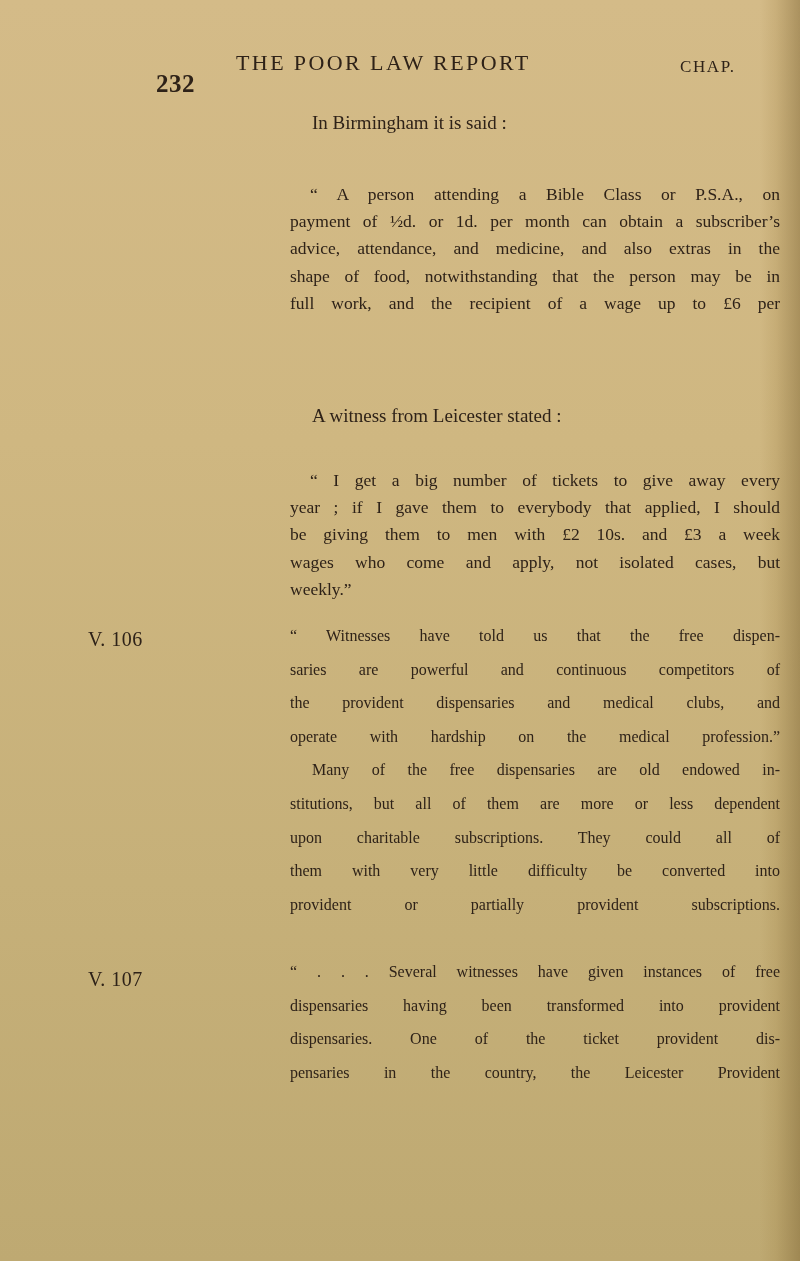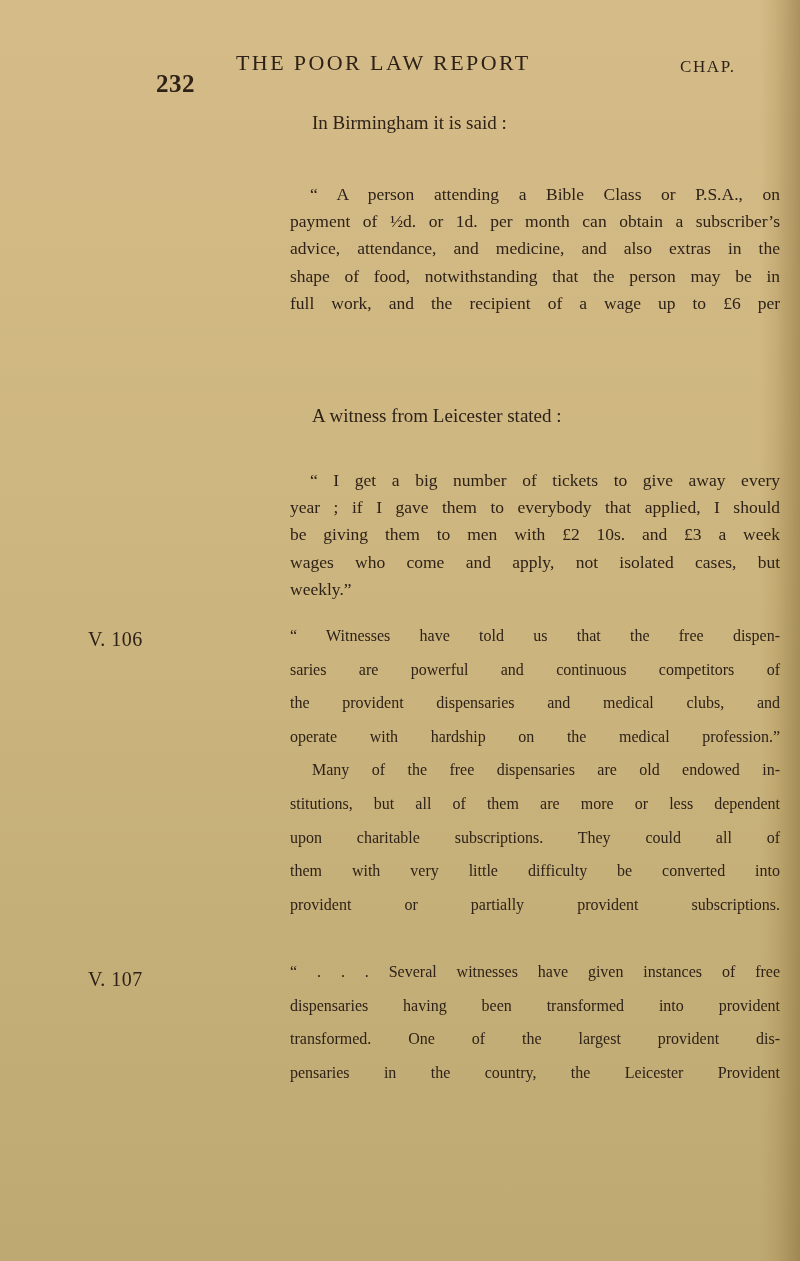--- a/index.html
+++ b/index.html
@@ -78,15 +78,15 @@
   <span class="line indent">Many of the free dispensaries are old endowed in-</span>
   <span class="line">stitutions, but all of them are more or less dependent</span>
   <span class="line">upon charitable subscriptions. They could all of</span>
   <span class="line">them with very little difficulty be converted into</span>
   <span class="line">provident or partially provident subscriptions.</span>
 </div>
 
 <div class="block main" style="top:955px;">
   <span class="line">“ . . . Several witnesses have given instances of free</span>
   <span class="line">dispensaries having been transformed into provident</span>
-  <span class="line">transformed. One of the largest provident dis-</span>
+  <span class="line">dispensaries. One of the ticket provident dis-</span>
   <span class="line">pensaries in the country, the Leicester Provident</span>
 </div>
 
 </body></html>

